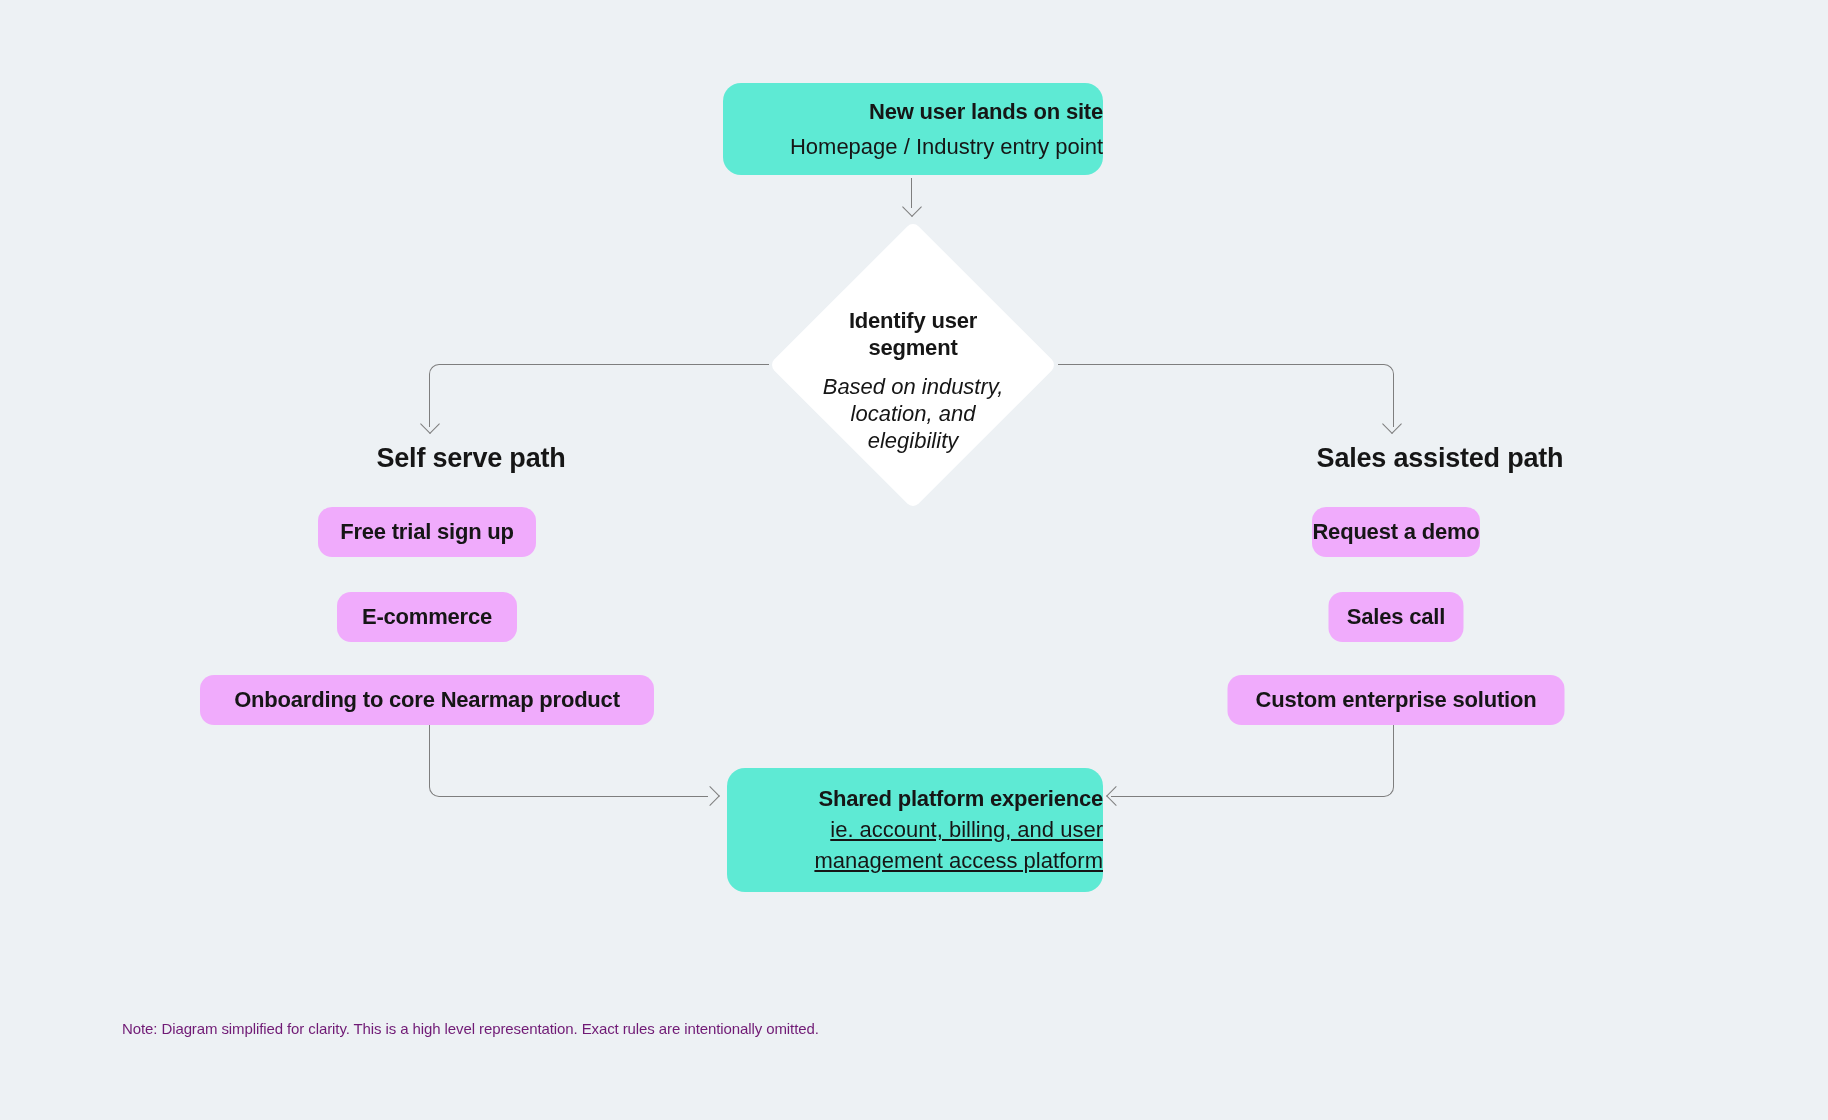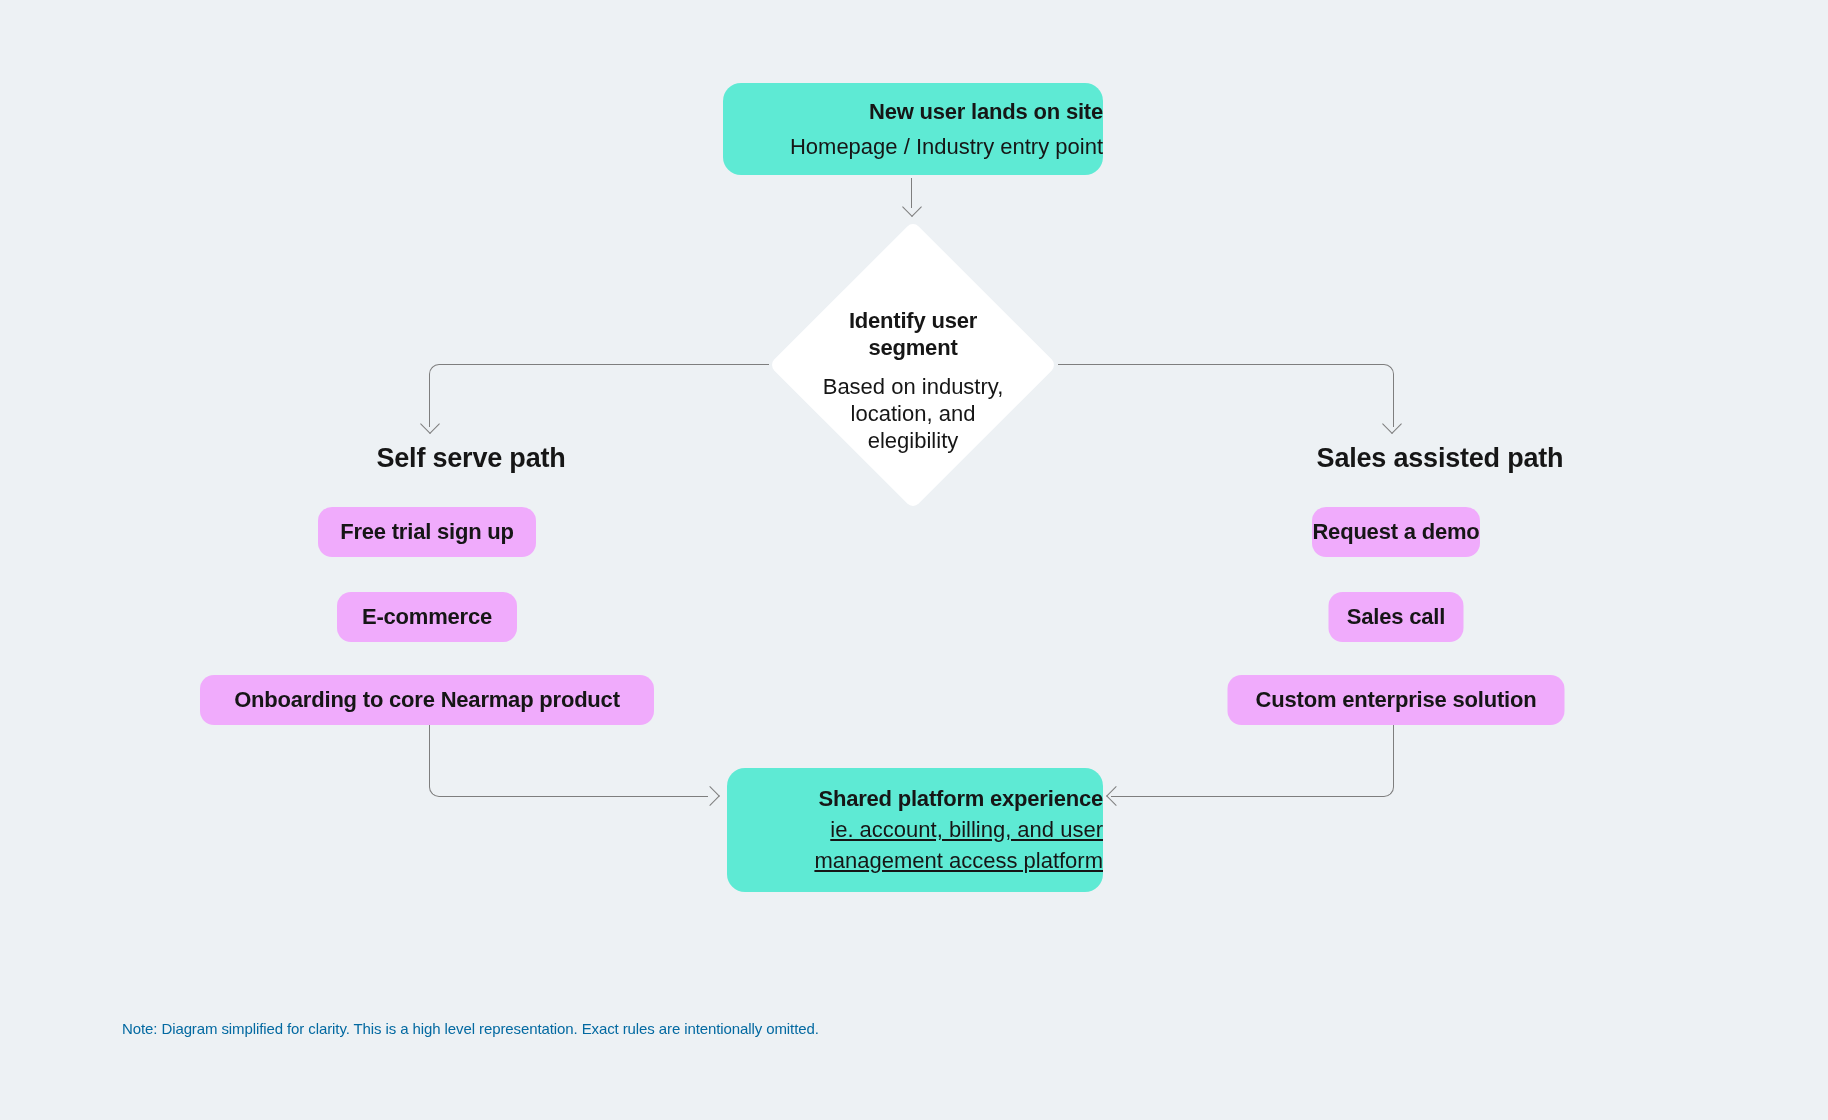--- a/index.html
+++ b/index.html
@@ -52,21 +52,21 @@
   #decision-text {
     position: absolute;
     left: 783px; top: 307px;
     width: 260px;
     text-align: center;
     z-index: 3;
   }
   #decision-text .decision-title div {
     font-size: 22px; font-weight: bold; line-height: 27px; letter-spacing: -0.2px;
   }
-  #decision-text .decision-body { margin-top: 12px; }
+  #decision-text .decision-body { margin-top: 12px; font-style: italic; }
   #decision-text .decision-body div { font-size: 22px; line-height: 27px; }
 
   .path-heading {
     position: absolute;
     transform: translateX(-50%);
     font-size: 27px;
     font-weight: bold;
     line-height: 27px;
     letter-spacing: -0.2px;
     white-space: nowrap;
@@ -145,21 +145,21 @@
   #arrow-branch-right { left: 1385px; top: 417px; }
   #arrow-merge-left   { left: 703px;  top: 789px; }
   #arrow-merge-right  { left: 1109px; top: 789px; }
 
   
   #footnote {
     position: absolute;
     left: 122px; top: 1020px;
     font-size: 15px;
     letter-spacing: -0.1px;
-    color: #0369a1;
+    color: #701a75;
     z-index: 2;
   }
 </style>
 </head>
 <body>
 
 <div class="canvas">
 
   <div class="node" id="start-node">
     <div class="node-title">New user lands on site</div>

